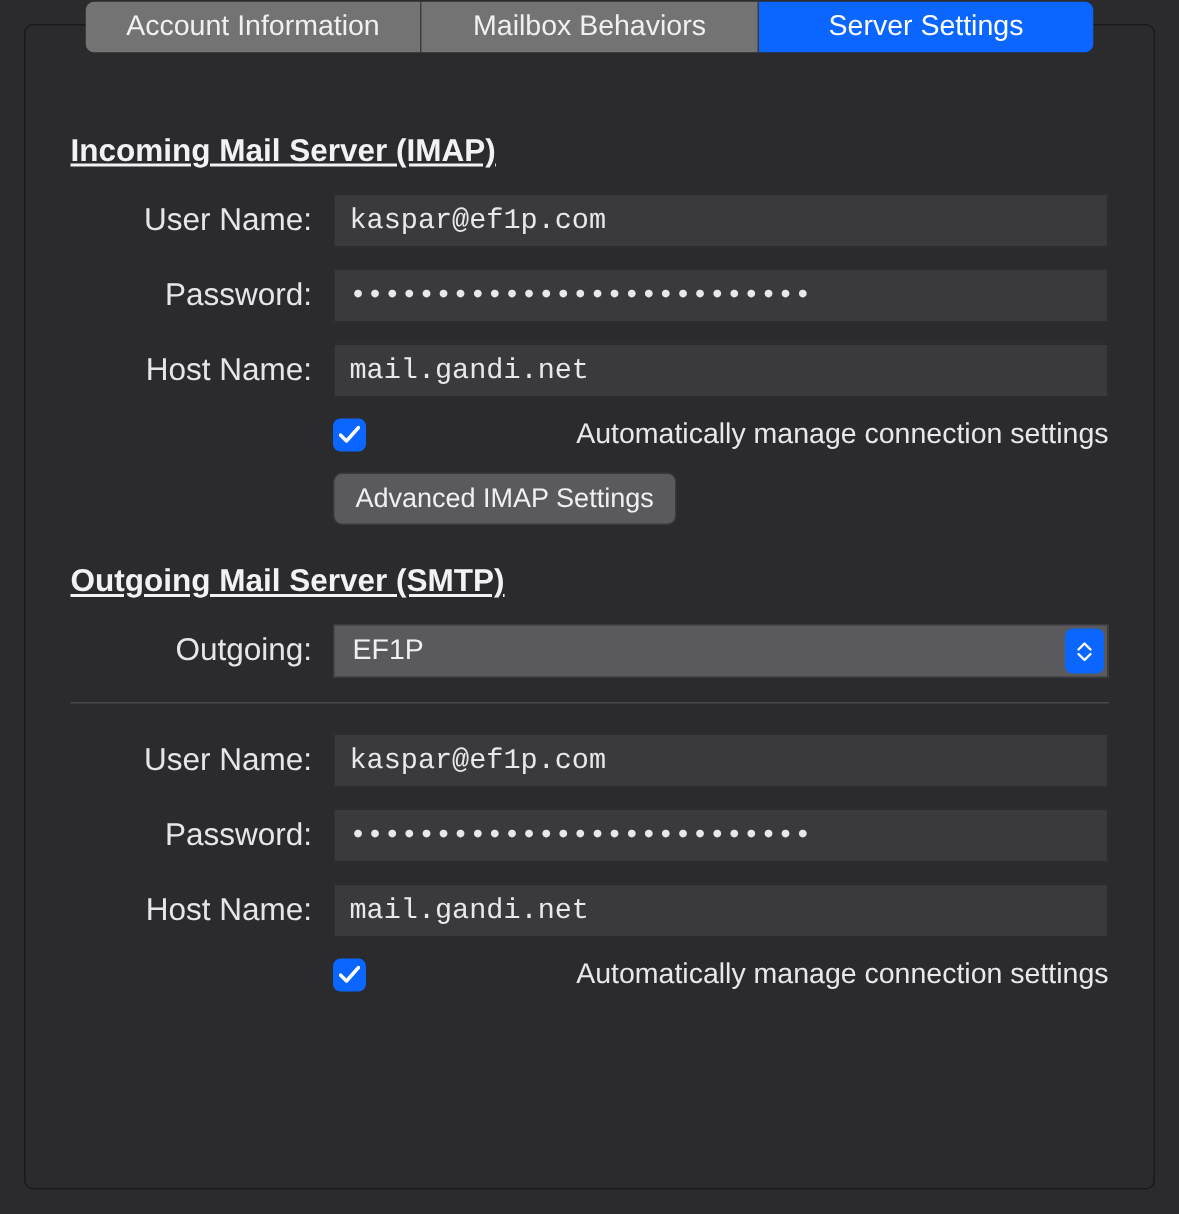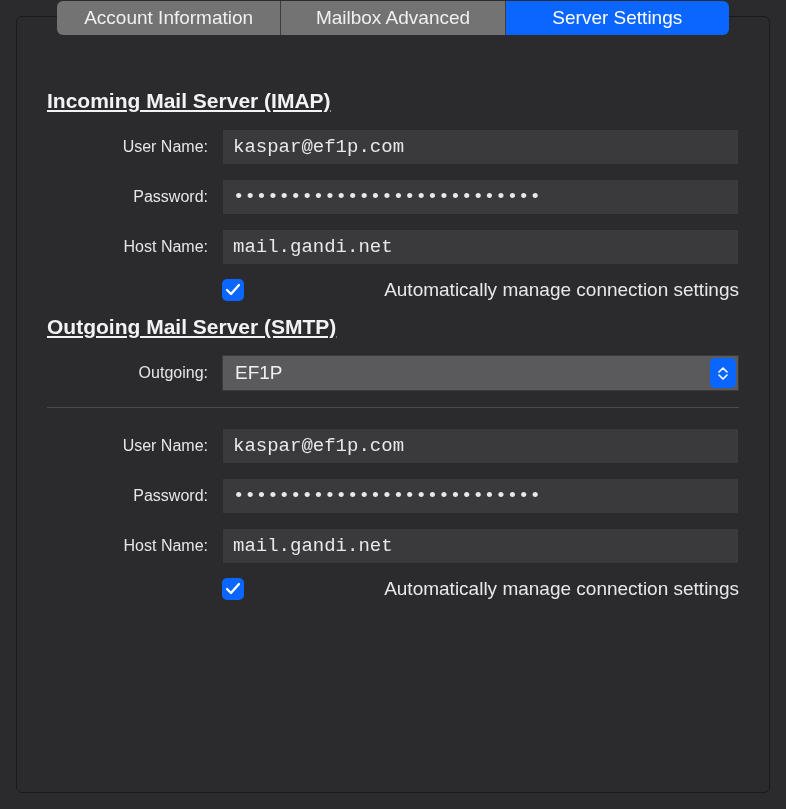--- a/index.html
+++ b/index.html
@@ -52,21 +52,21 @@
     }
     .row {
       display: flex;
       align-items: center;
       margin-bottom: 14px;
     }
     .label {
       width: 175px;
       text-align: right;
       padding-right: 14px;
-      font-size: 16px;
+      font-size: 21px;
       color: #e6e6e8;
     }
     .field {
       flex: 1;
       font-family: Liberation Mono, monospace;
     }
     input.text {
       width: 100%;
       background: #3a3a3c;
       border: 1px solid #2a2a2c;
@@ -145,21 +145,21 @@
       margin: 16px 0 20px 0;
     }
   </style>
 </head>
 <body>
 
 <div class="panel">
 
   <div class="tabs">
     <div class="tab">Account Information</div>
-    <div class="tab">Mailbox Advanced</div>
+    <div class="tab">Mailbox Behaviors</div>
     <div class="tab active">Server Settings</div>
   </div>
 
   <div class="content">
 
     <div class="section-title">Incoming Mail Server (IMAP)</div>
 
     <div class="row">
       <div class="label">User Name:</div>
       <div class="field">
@@ -183,20 +183,23 @@
 
     <div class="checkbox-row">
       <div class="checkbox">
         <svg viewBox="0 0 14 14">
             <path d="M1 7 L5 11 L13 2" stroke="#fff" stroke-width="2.3" fill="none" stroke-linecap="round" stroke-linejoin="round"></path>
           </svg>
       </div>
       <div class="checkbox-label">Automatically manage connection settings</div>
     </div>
 
+    <div class="button-row">
+      <button class="mac-btn">Advanced IMAP Settings</button>
+    </div>
 
     <div class="section-title">Outgoing Mail Server (SMTP)</div>
 
     <div class="row">
       <div class="label">Outgoing:</div>
       <div class="select-wrap">
         <div class="select">EF1P</div>
         <div class="select-arrows">
           <svg viewBox="0 0 10 6">
               <path d="M1 5 L5 1 L9 5" stroke="#fff" stroke-width="1.6" fill="none" stroke-linecap="round" stroke-linejoin="round"></path>

